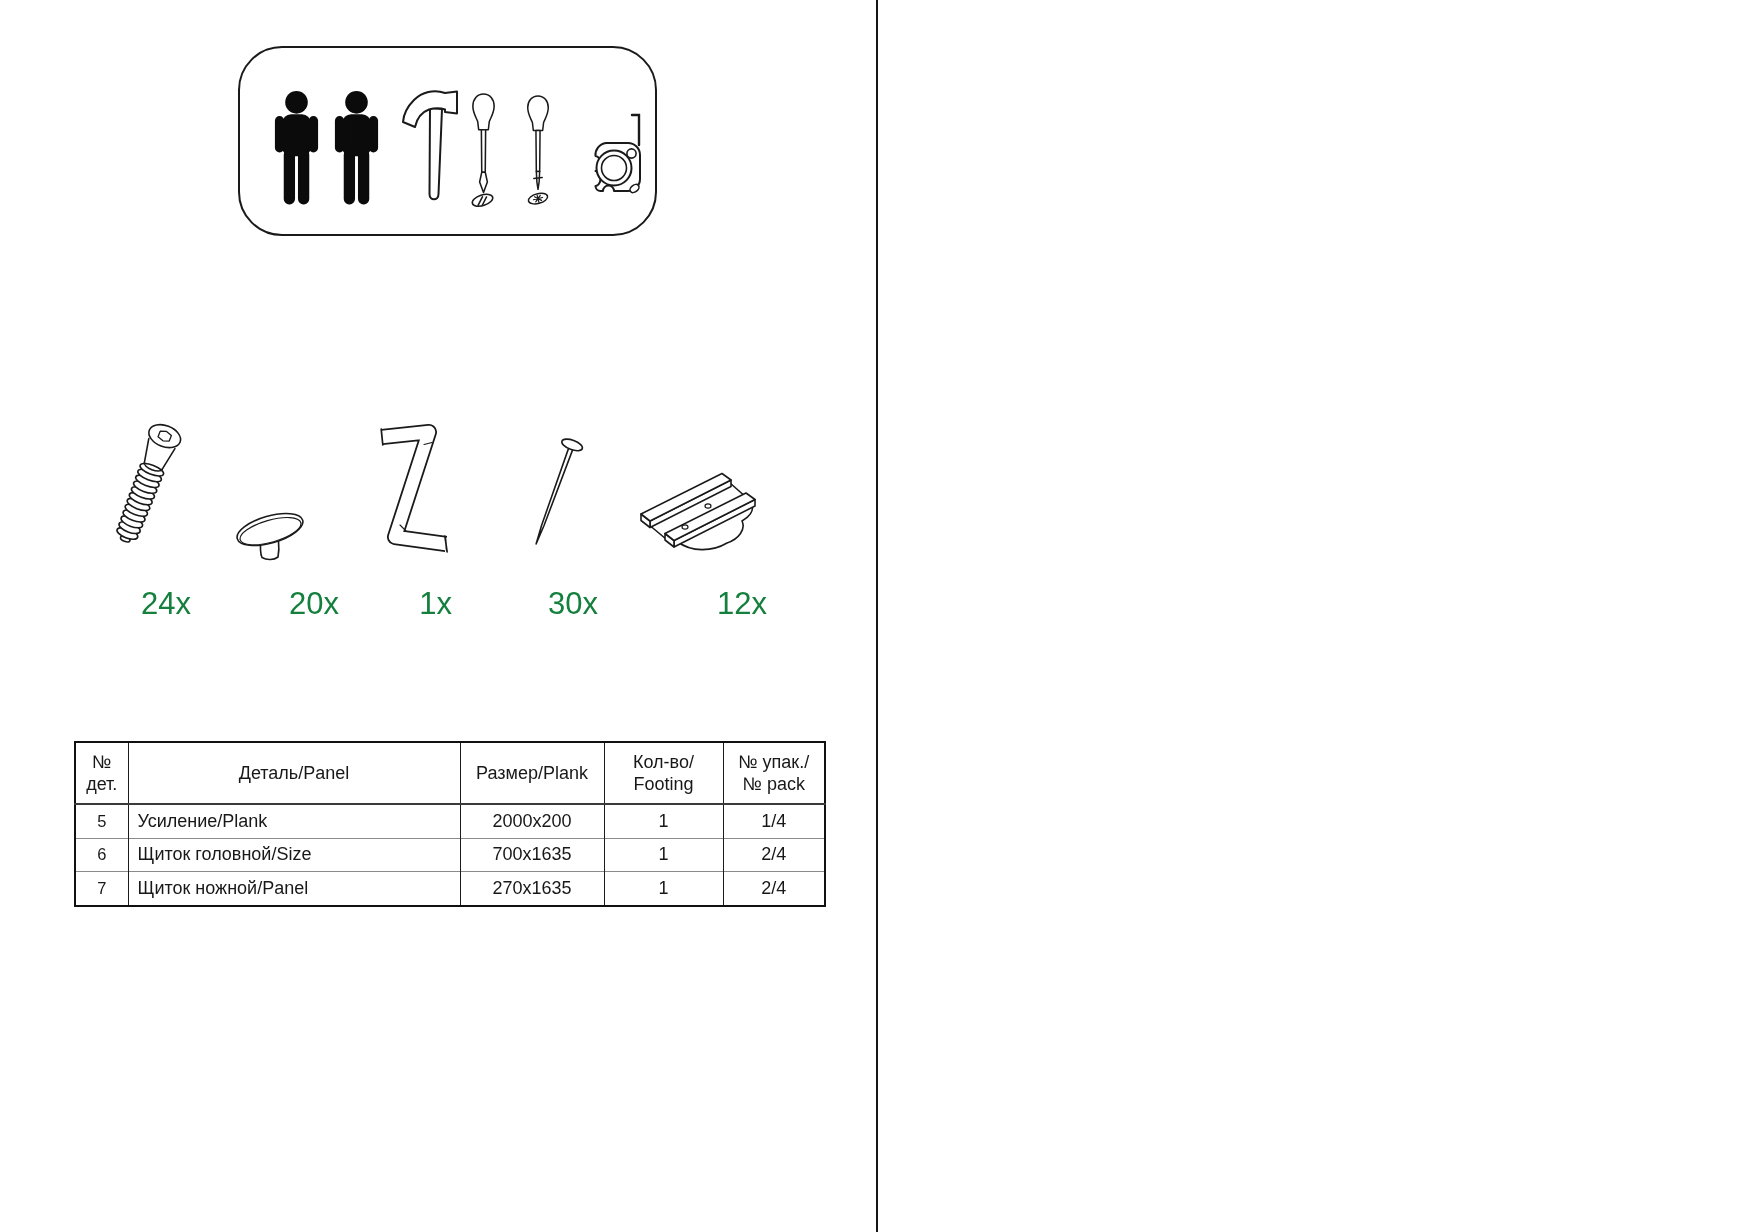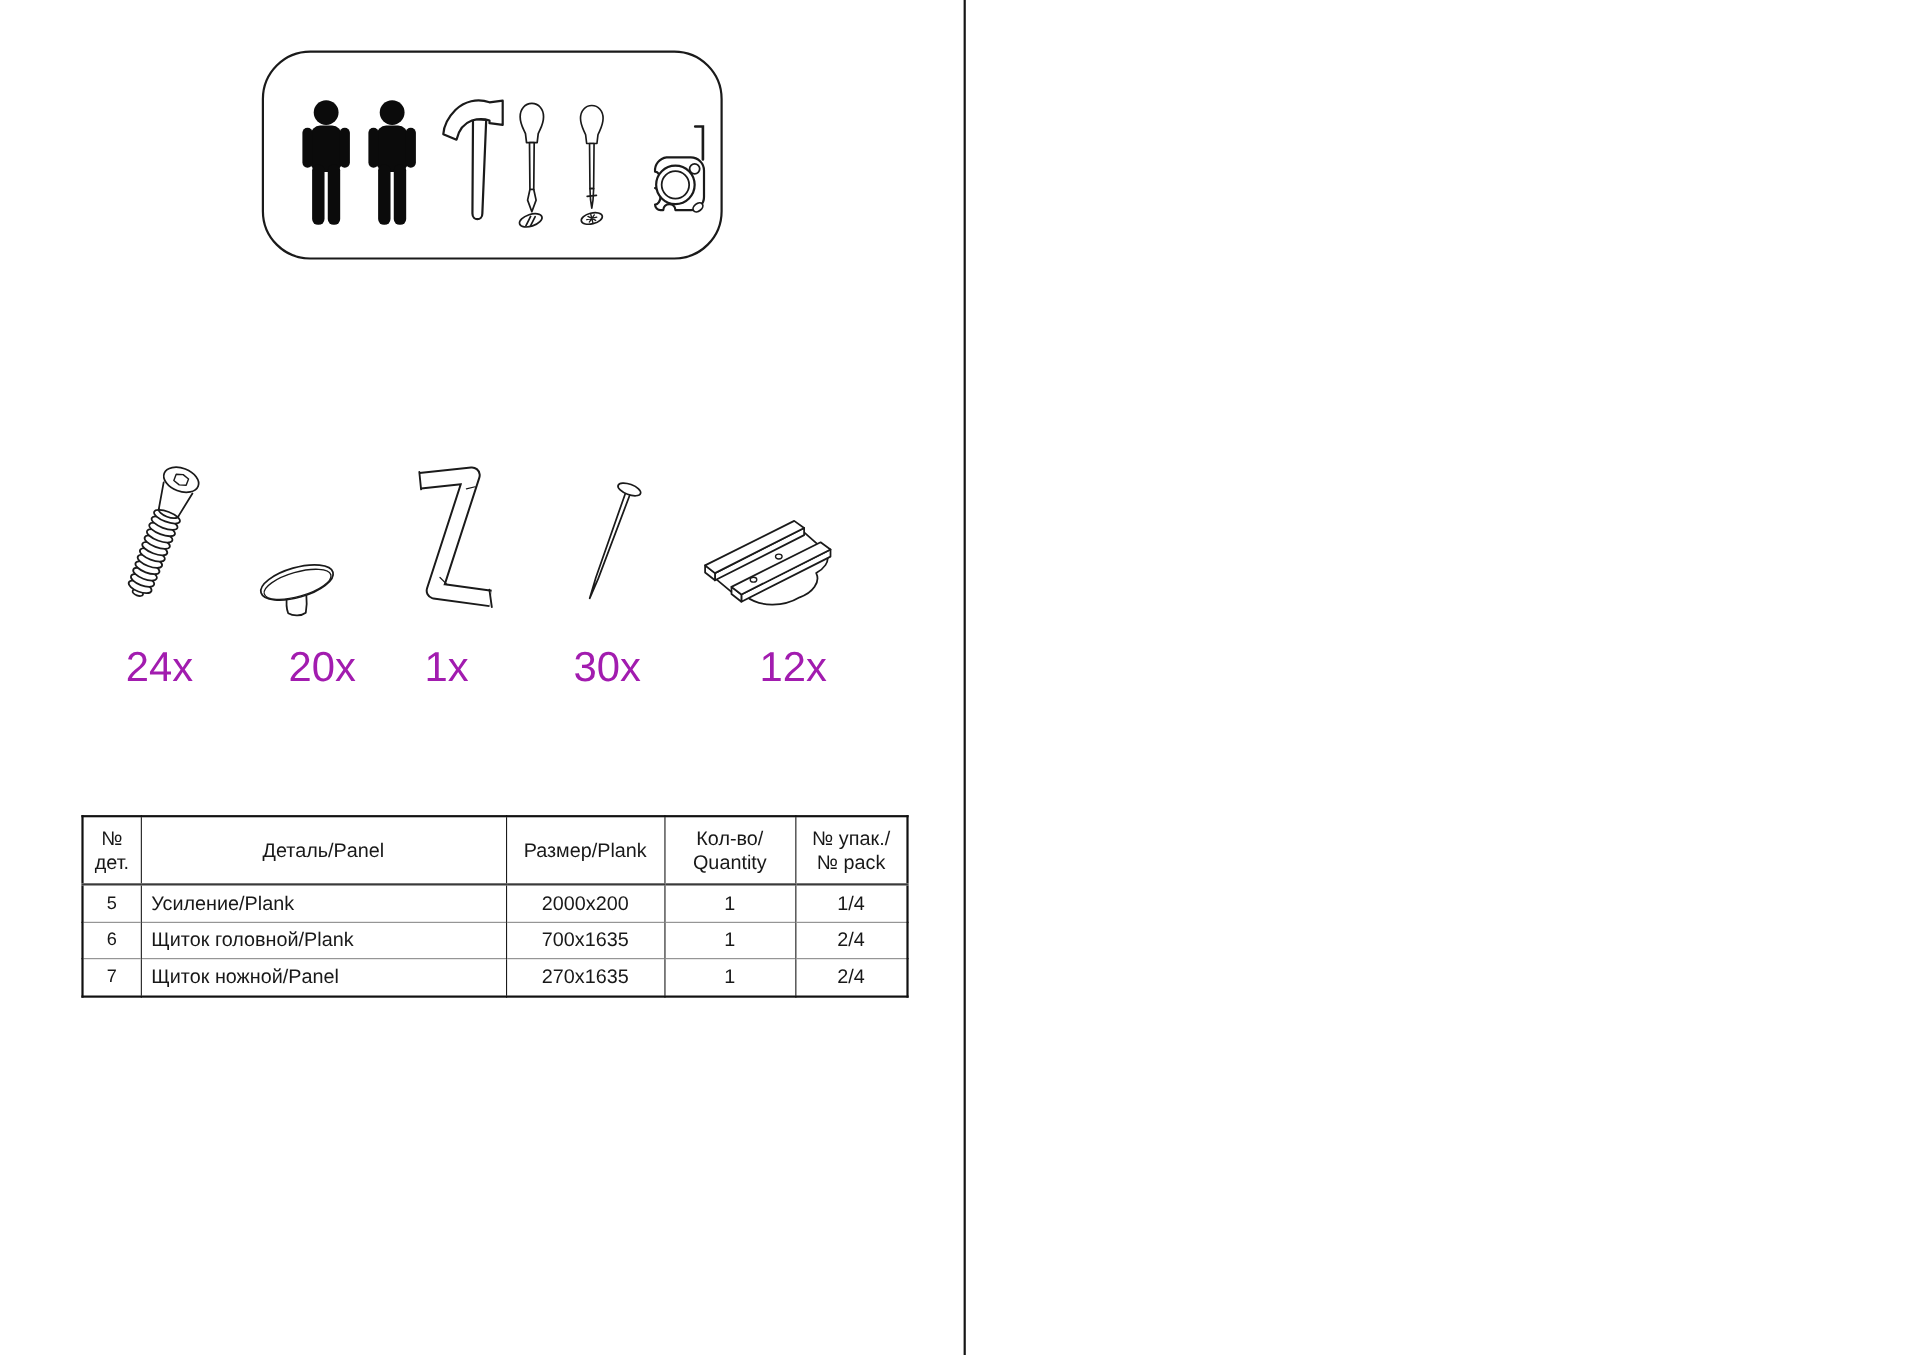--- a/index.html
+++ b/index.html
@@ -15,22 +15,22 @@
   }
   .tools-panel svg { position:absolute; overflow:visible; }
   
   .ol { fill:#ffffff; stroke:#1a1a1a; stroke-width:2; stroke-linejoin:round; }
   .ol16 { fill:#ffffff; stroke:#1a1a1a; stroke-width:1.6; stroke-linejoin:round; }
   .ln { fill:none; stroke:#1a1a1a; stroke-width:1.6; stroke-linecap:round; }
   .solid { fill:#0b0b0b; stroke:none; }
   
   .hw svg { position:absolute; overflow:visible; }
   .qty-label {
-    position:absolute; top:586px; width:92px; text-align:center;
-    font-size:38px; letter-spacing:0px; color:#a21caf;
+    position:absolute; top:586px; width:92px; text-align:right;
+    font-size:31px; letter-spacing:0px; color:#15803d;
   }
   
   .parts-table-wrap { position:absolute; left:74px; top:741px; }
   table.parts {
     border-collapse:collapse; table-layout:fixed; width:750px;
     border:2.2px solid #111; font-size:18px; color:#181818;
   }
   table.parts col.c1 { width:53px; }
   table.parts col.c2 { width:332px; }
   table.parts col.c3 { width:144px; }
@@ -188,39 +188,39 @@
       <thead>
         <tr>
           <th>
             <span>№</span><br>
             <span>дет.</span>
           </th>
           <th>Деталь/Panel</th>
           <th>Размер/Plank</th>
           <th>
             <span>Кол-во/</span><br>
-            <span>Quantity</span>
+            <span>Footing</span>
           </th>
           <th>
             <span>№ упак./</span><br>
             <span>№ pack</span>
           </th>
         </tr>
       </thead>
       <tbody>
           <tr>
             <td class="cell-num">5</td>
             <td class="cell-detail">Усиление/Plank</td>
             <td>2000x200</td>
             <td>1</td>
             <td>1/4</td>
           </tr>
           <tr>
             <td class="cell-num">6</td>
-            <td class="cell-detail">Щиток головной/Plank</td>
+            <td class="cell-detail">Щиток головной/Size</td>
             <td>700x1635</td>
             <td>1</td>
             <td>2/4</td>
           </tr>
           <tr>
             <td class="cell-num">7</td>
             <td class="cell-detail">Щиток ножной/Panel</td>
             <td>270x1635</td>
             <td>1</td>
             <td>2/4</td>

